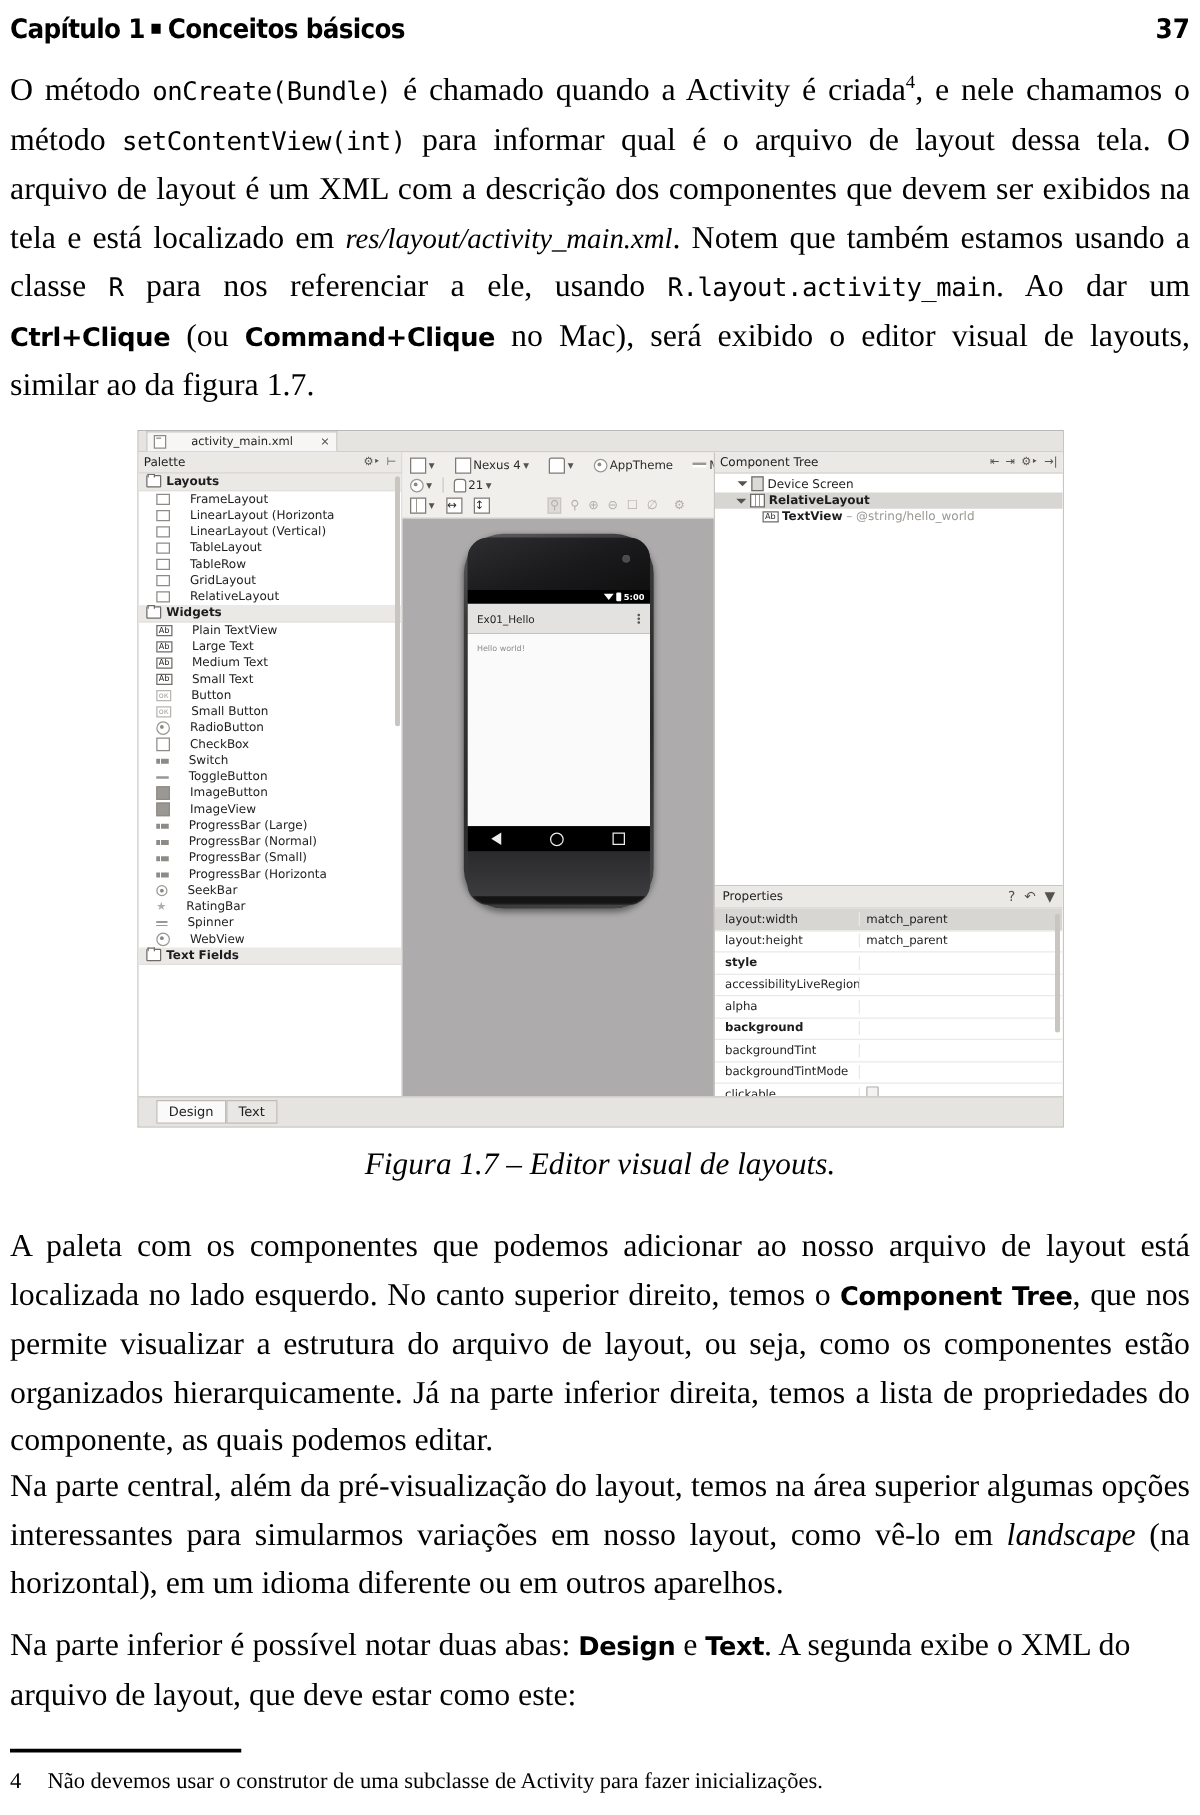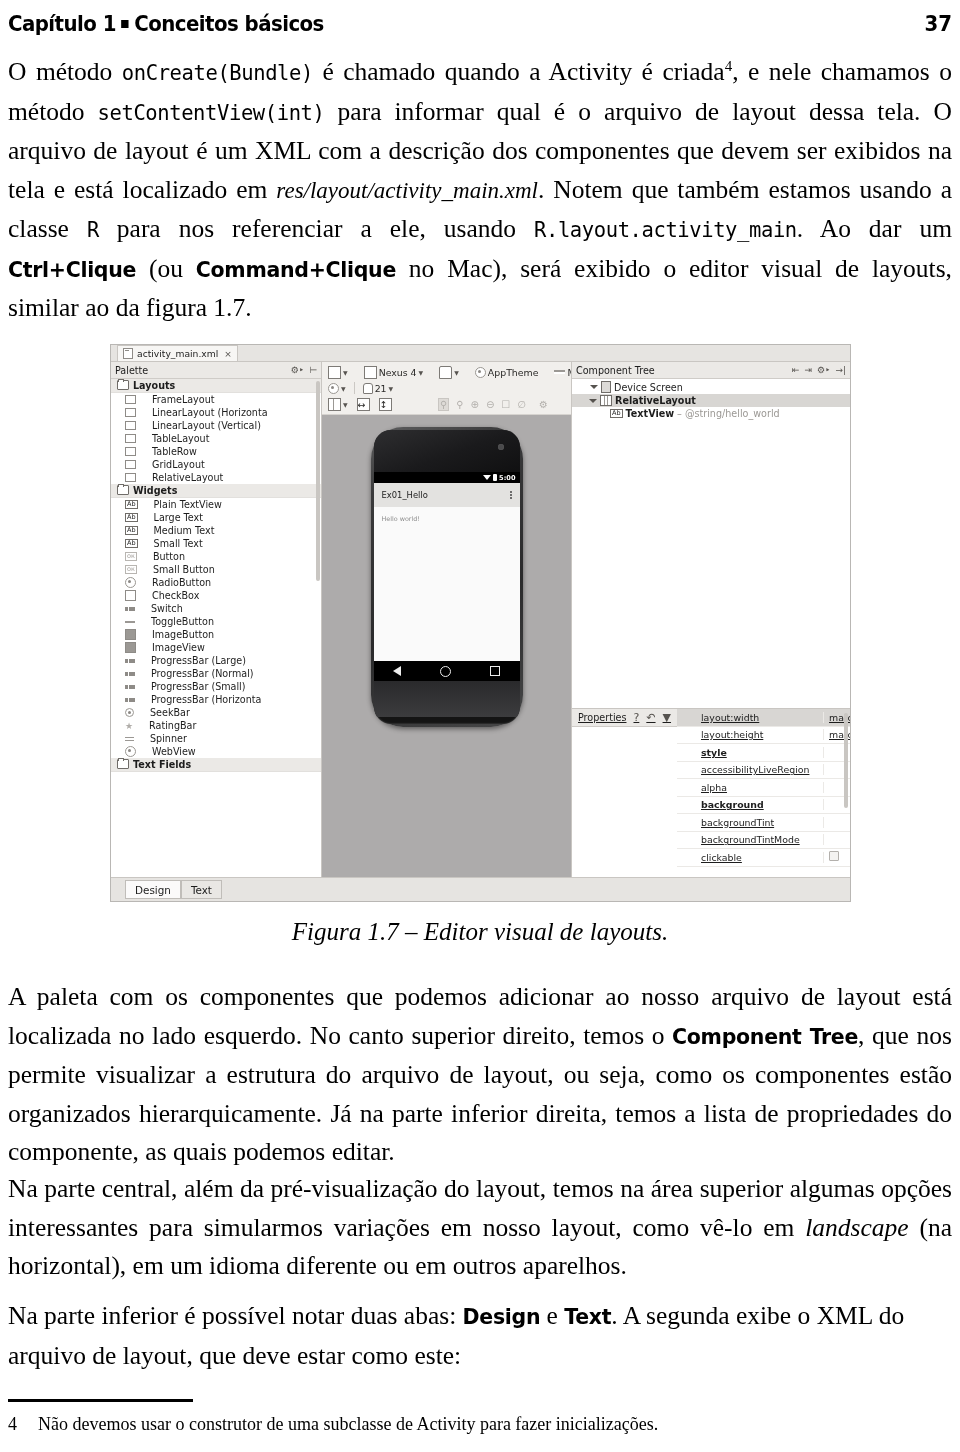--- a/index.html
+++ b/index.html
@@ -55,21 +55,21 @@
     position:absolute;left:0;right:0;top:918px;text-align:center;
     font-style:italic;font-size:25px;font-family:"Liberation Serif",serif;
   }
 
   
   .ide{position:absolute;inset:0;font-family:"DejaVu Sans",sans-serif;
        font-size:9.4px;color:#1d1d1d;background:#f1efec;}
   .tabbar{height:17px;background:#e6e4e1;border-bottom:1px solid #c9c6c2;
           display:flex;align-items:flex-end;padding-left:6px;box-sizing:border-box;}
   .tab{height:15px;background:#f7f6f4;border:1px solid #c9c6c2;border-bottom:none;
-       display:flex;align-items:center;gap:4px;padding:0 5px;font-size:9.2px;}
+       display:flex;align-items:center;gap:20px;padding:0 5px;font-size:9.2px;}
   .tab .xmlico{width:8px;height:9px;border:1px solid #8e8b87;background:#fff;
        display:inline-block;position:relative;}
   .tab .xmlico:after{content:"";position:absolute;left:1px;top:1px;width:4px;height:1px;background:#8e8b87;}
   .tab .closex{font-size:9px;color:#55534f;margin-left:2px;}
 
   .ide-main{position:absolute;left:0;right:0;top:17px;bottom:24px;display:flex;}
 
   
   .palette{width:210px;background:#ffffff;border-right:1px solid #c9c6c2;
            display:flex;flex-direction:column;}
@@ -150,30 +150,30 @@
   .tnode.sel{background:#d8d6d3;}
   .tri{width:0;height:0;border-left:4px solid #56534f;border-top:3px solid transparent;
       border-bottom:3px solid transparent;flex:none;}
   .tri.open{border-left:4px solid transparent;border-right:4px solid transparent;
       border-top:4px solid #56534f;border-bottom:none;}
   .devscr{width:8px;height:10px;border:1px solid #6f6c68;background:#dcdad7;flex:none;}
   .rl-ic{width:10px;height:9px;border:1px solid #6f6c68;flex:none;
       background:linear-gradient(90deg,#fff 0 3px,#9b9894 3px 4px,#fff 4px 6px,#9b9894 6px 7px,#fff 7px 10px);}
   .muted{color:#9b9894;}
 
-  .props{height:168px;display:flex;flex-direction:row;border-top:1px solid #c9c6c2;text-decoration:underline;}
+  .props{height:168px;display:flex;flex-direction:column;border-top:1px solid #c9c6c2;}
   .props-head{height:18px;background:#ebe9e6;border-bottom:1px solid #cfccc8;
       display:flex;align-items:center;justify-content:space-between;padding:0 6px;
       font-size:9.6px;box-sizing:border-box;}
   .props-head .pi{color:#56534f;font-size:11px;margin-left:7px;}
   .props-body{flex:1;overflow:hidden;position:relative;background:#fff;}
   .prow{display:flex;font-size:9.4px;border-bottom:1px solid #ebe9e6;height:17.5px;
       align-items:center;box-sizing:border-box;}
   .prow.sel{background:#d8d6d3;}
-  .pname{width:147px;padding-left:24px;border-right:1px solid #ebe9e6;
+  .pname{width:116px;padding-left:8px;border-right:1px solid #ebe9e6;
       box-sizing:border-box;white-space:nowrap;overflow:hidden;
       display:flex;align-items:center;gap:3px;text-align:right;}
   .pname.b{font-weight:bold;}
   .pval{flex:1;padding-left:5px;white-space:nowrap;overflow:hidden;}
   .cbx{width:8px;height:8px;border:1px solid #b3b0ac;background:#f4f3f1;display:inline-block;border-radius:1px;}
   .props-scroll{position:absolute;right:2px;top:4px;width:4px;height:95px;background:#c9c6c2;border-radius:2px;}
 
   
   .ide-bottom{position:absolute;left:0;right:0;bottom:0;height:24px;
       background:#e6e4e1;border-top:1px solid #c9c6c2;display:flex;align-items:center;

